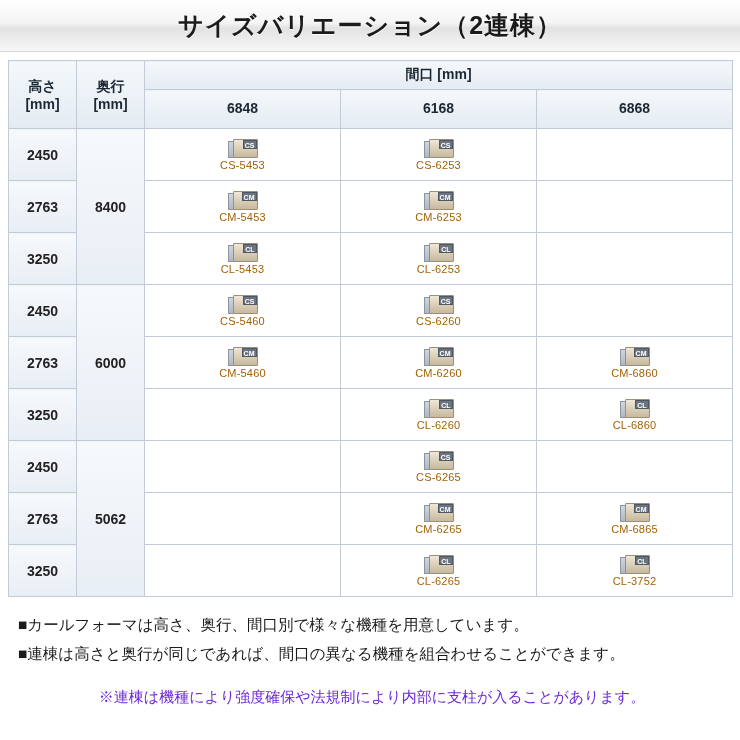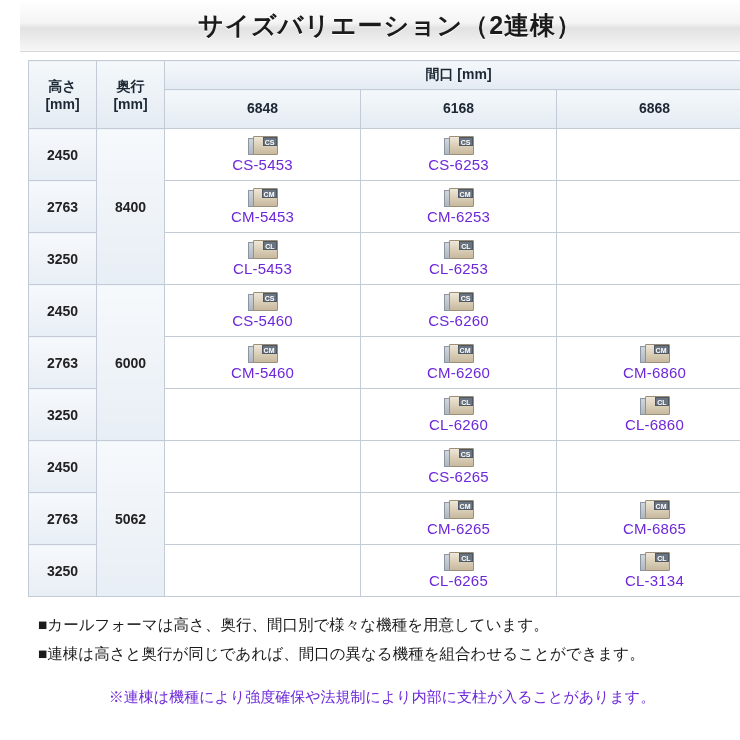--- a/index.html
+++ b/index.html
@@ -12,21 +12,20 @@
     background: #ffffff;
     font-family: "Liberation Sans", sans-serif;
     color: #222222;
     overflow: hidden;
   }
   .page {
     width: 740px;
     height: 740px;
     position: relative;
     box-sizing: border-box;
-    padding-left: 20px;
   }
   
   .title-bar {
     width: 740px;
     height: 52px;
     background: linear-gradient(to bottom, #ffffff 0%, #f4f4f4 45%, #e2e2e2 55%, #f7f7f7 100%);
     display: flex;
     align-items: center;
     justify-content: center;
     border-bottom: 1px solid #d8d8d8;
@@ -91,22 +90,22 @@
   }
   .item-box {
     display: flex;
     flex-direction: column;
     align-items: center;
     justify-content: center;
     gap: 1px;
     height: 51px;
   }
   .item-label {
-    font-size: 15px;
-    color: #6d28d9;
+    font-size: 11px;
+    color: #a16207;
     letter-spacing: 0.2px;
   }
   .empty {
     background: #ffffff;
   }
   
   .prod-icon {
     width: 30px;
     height: 19px;
     position: relative;
@@ -413,21 +412,21 @@
                 <span class="item-label">CL-6265</span>
               </div>
             </td>
             <td class="cell-item">
               <div class="item-box">
                 <span class="prod-icon">
                   <span class="side"></span>
                   <span class="body"></span>
                   <span class="tag">CL</span>
                 </span>
-                <span class="item-label">CL-3134</span>
+                <span class="item-label">CL-3752</span>
               </div>
             </td>
           </tr>
         </tbody>
     </table>
   </div>
 
   <div class="notes">
     <div class="note-line">■カールフォーマは高さ、奥行、間口別で様々な機種を用意しています。</div>
     <div class="note-line">■連棟は高さと奥行が同じであれば、間口の異なる機種を組合わせることができます。</div>

